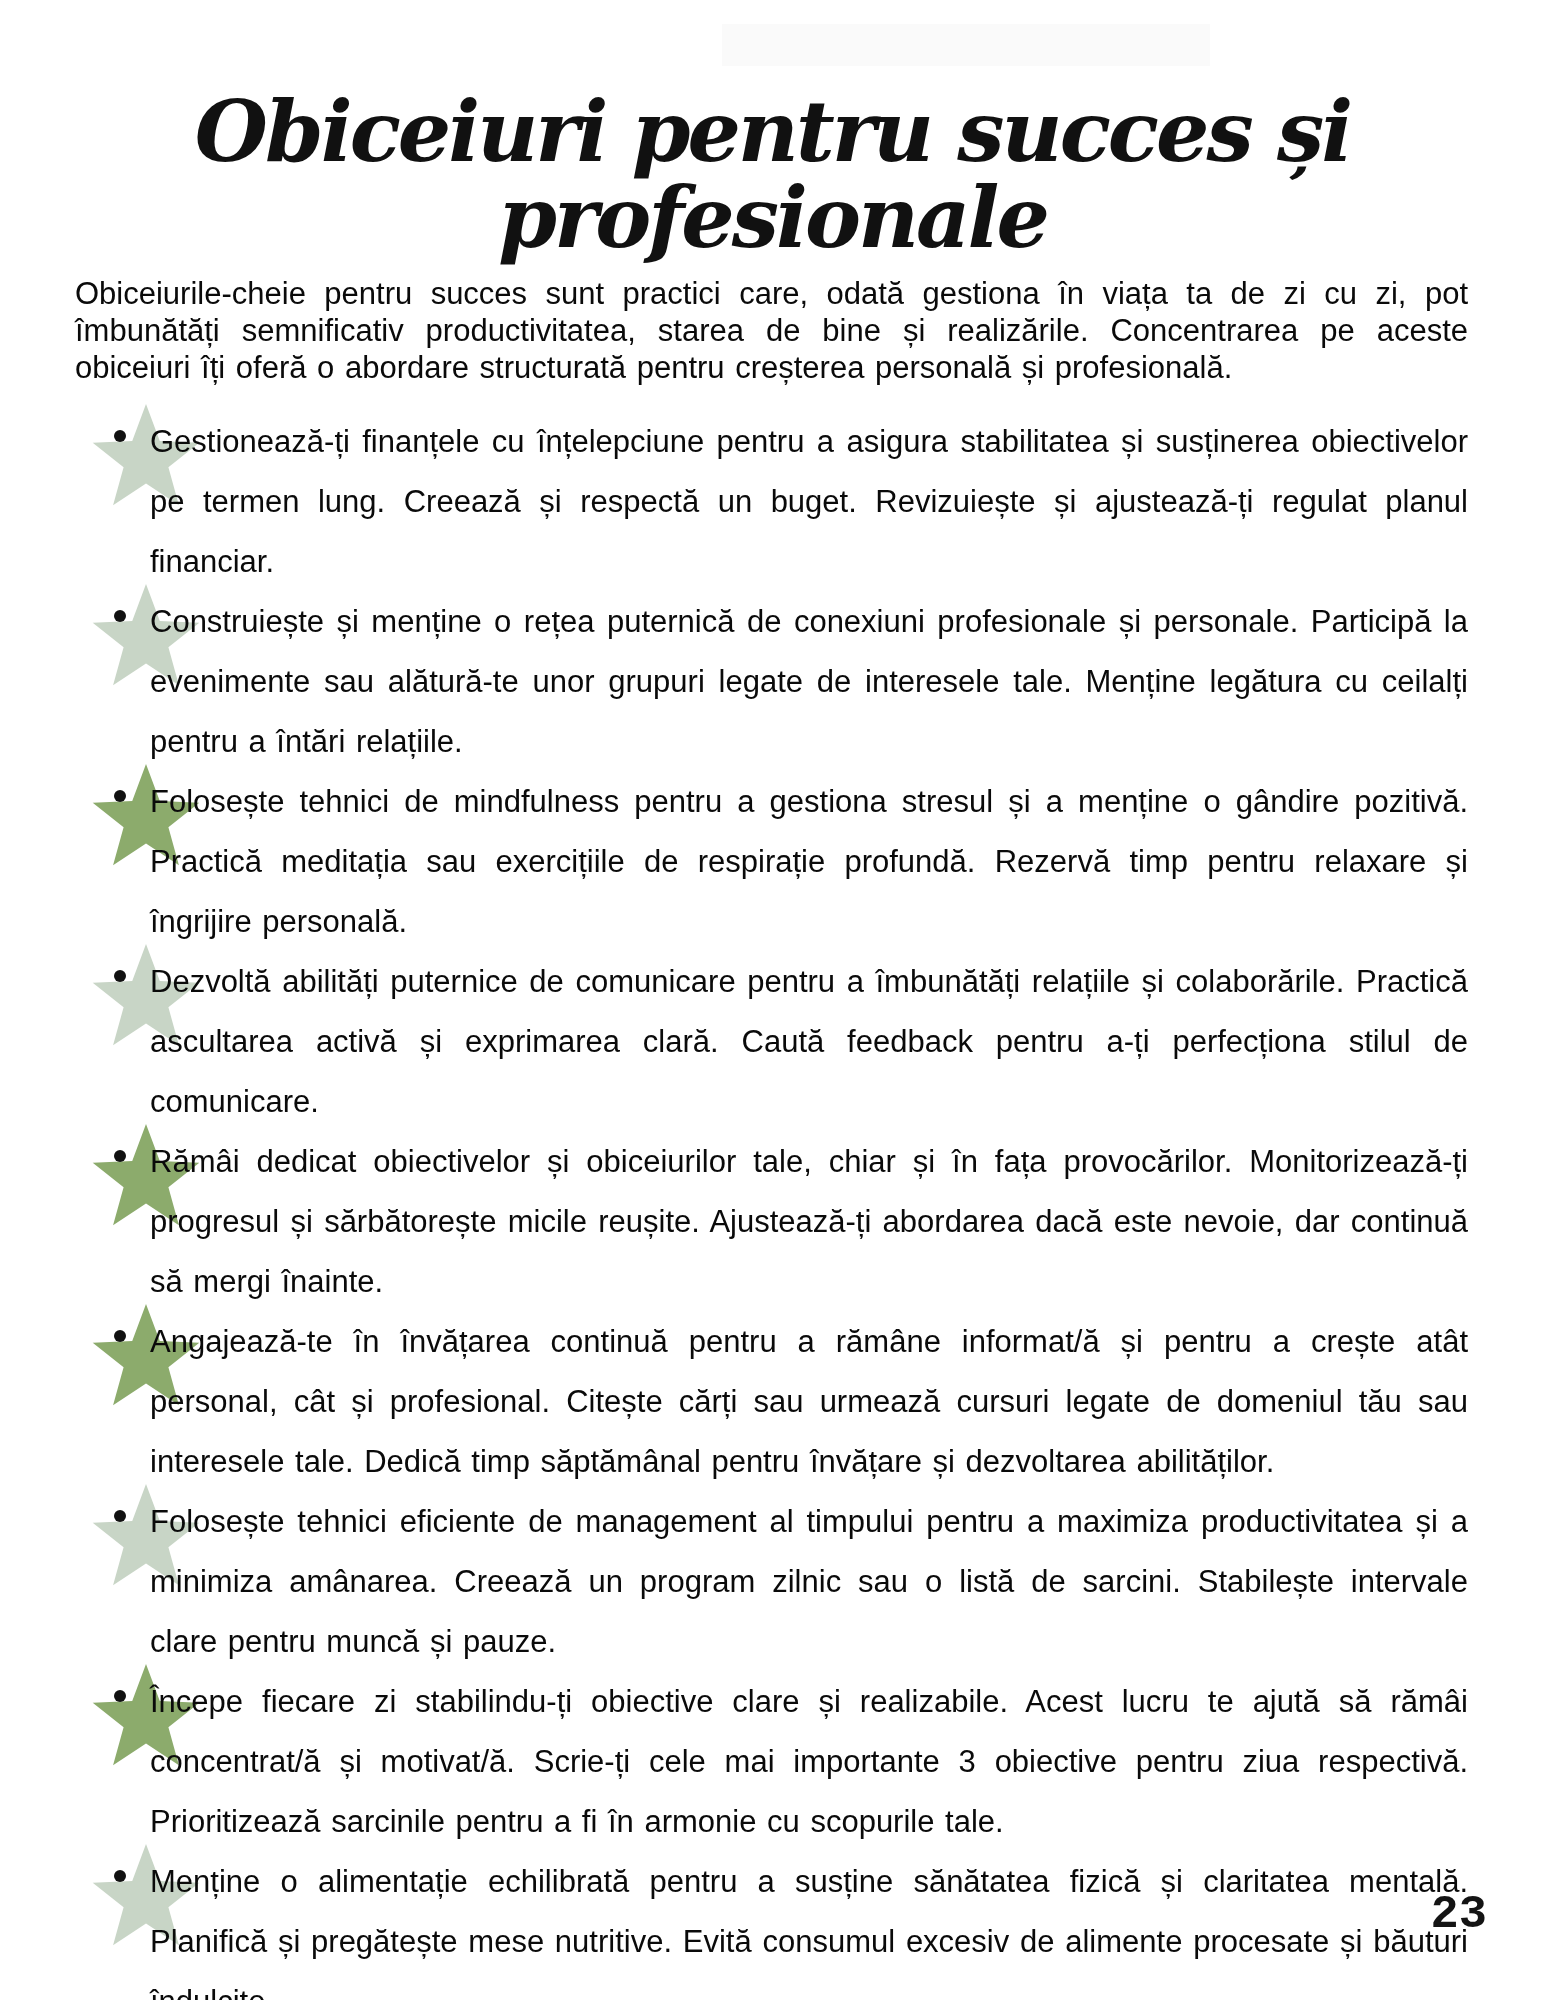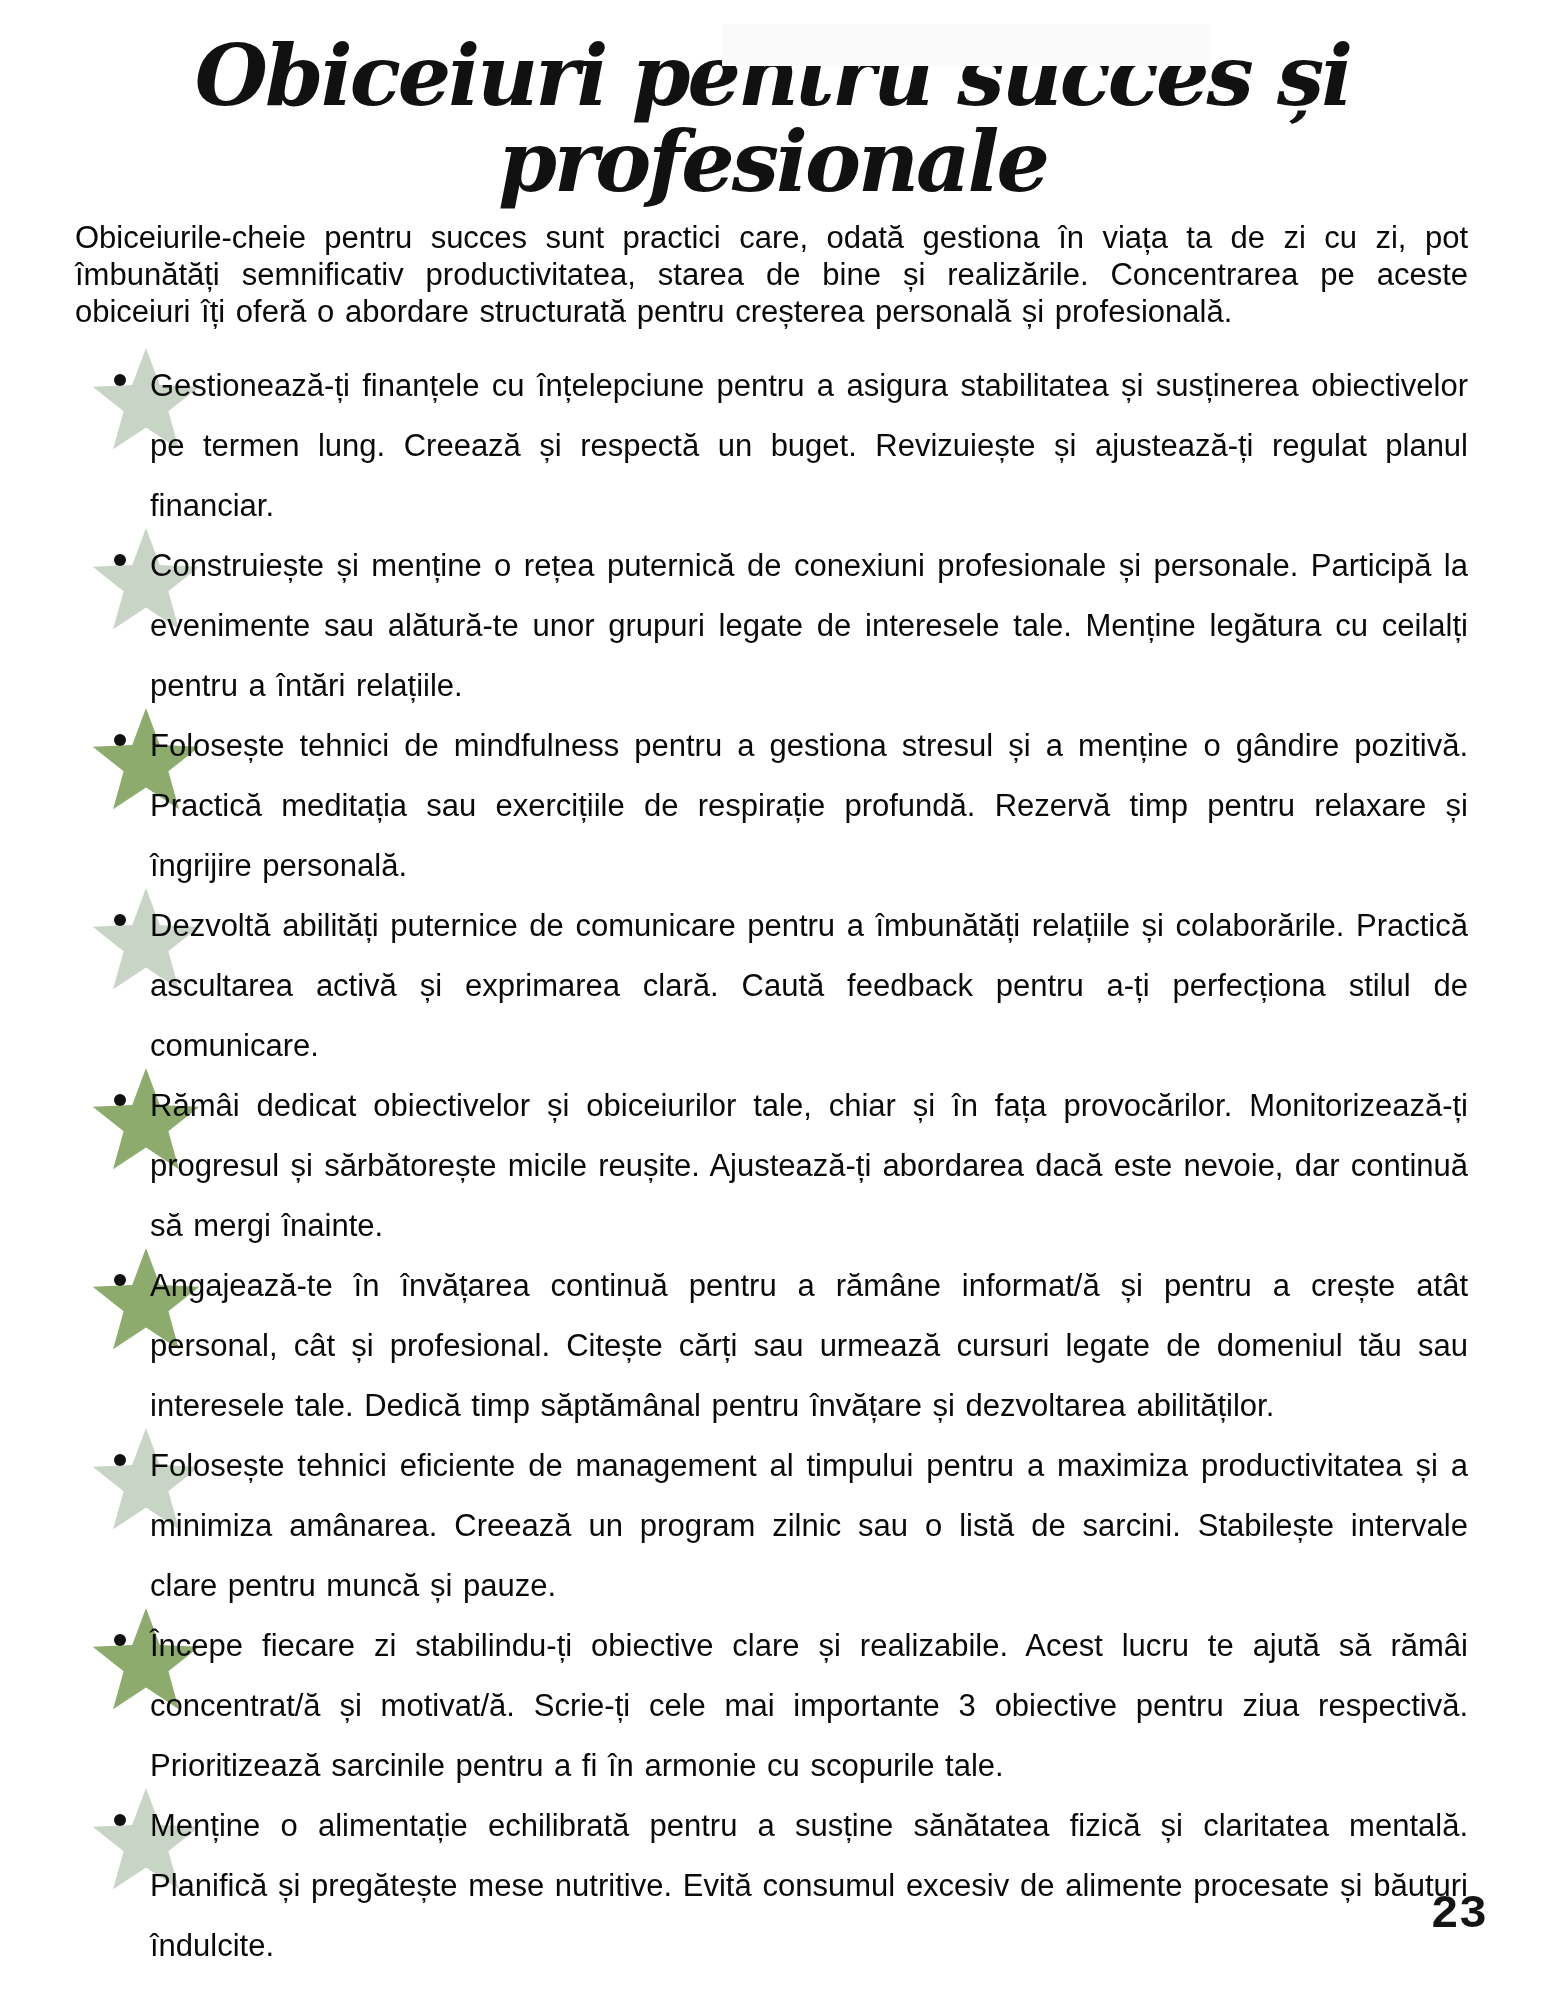--- a/index.html
+++ b/index.html
@@ -10,21 +10,21 @@
     overflow:hidden;
     font-family:"Liberation Sans","DejaVu Sans",sans-serif;
     color:#0a0a0a;
     -webkit-font-smoothing:antialiased;
   }
   .top-strip{
     position:absolute;left:722px;top:24px;width:488px;height:42px;
     background:#fafafa;
   }
   .title{
-    margin:33px 40px 0 40px;
+    margin:89px 40px 0 40px;
     text-align:center;
     font-family:"DejaVu Serif","Liberation Serif",serif;
     font-style:italic;
     font-weight:900;
     font-size:84px;
     line-height:86px;
     letter-spacing:-3px;
     color:#111111;
   }
   .intro{

